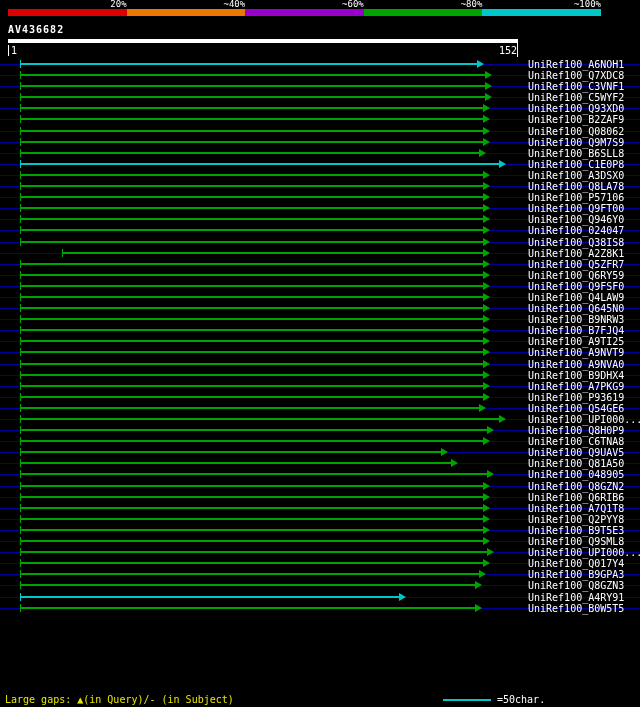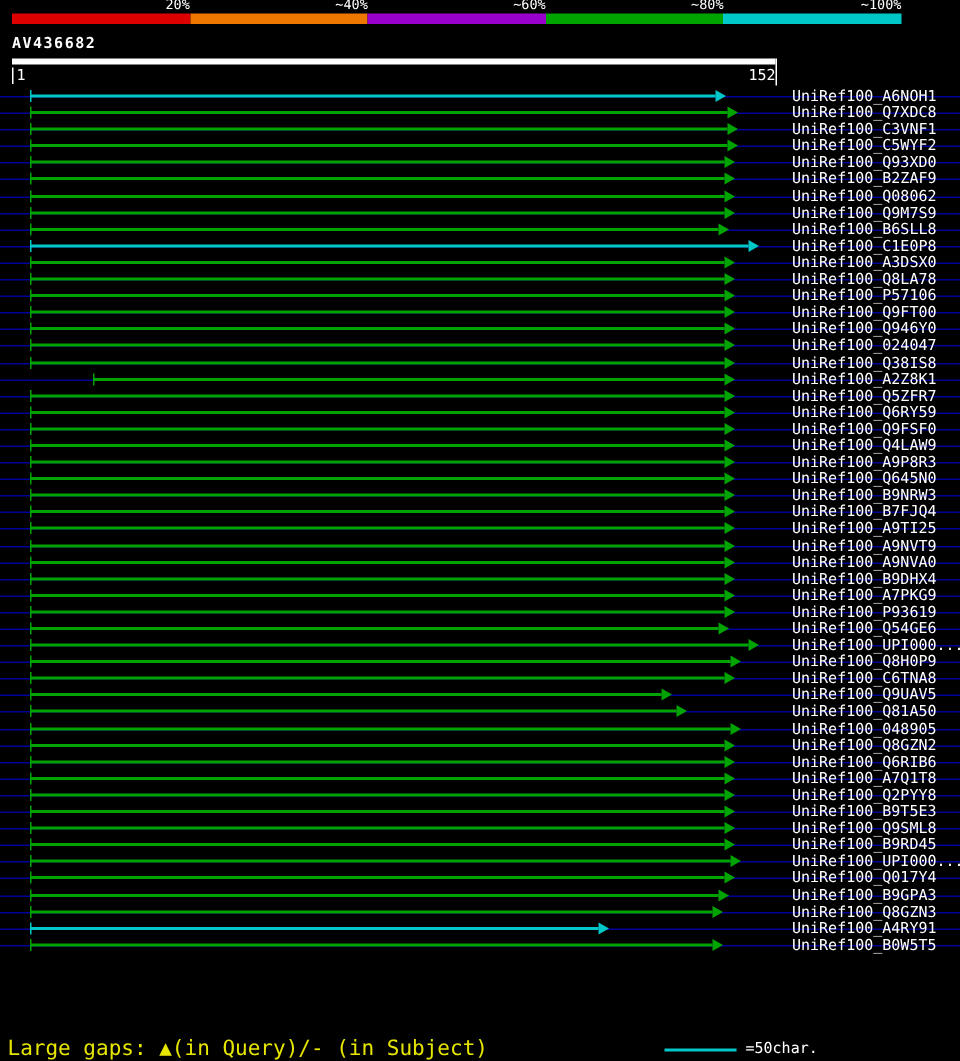--- a/index.html
+++ b/index.html
@@ -19,21 +19,21 @@
   .query-range .start{border-left:1px solid #fff;padding-left:2px;}
   
   .rows{position:absolute;top:59px;left:0;width:640px;}
   .row{position:relative;height:11.1px;}
   .gridline{position:absolute;left:0;right:0;top:5px;height:1px;}
   .bar-tick{position:absolute;top:1px;width:1px;height:8px;}
   .bar-line{position:absolute;top:4px;height:2px;}
   .bar-arrow{position:absolute;top:1px;width:0;height:0;border-top:4px solid transparent;border-bottom:4px solid transparent;}
   .row-label{position:absolute;left:528px;top:0;color:#fff;font-size:10px;line-height:11px;white-space:nowrap;cursor:pointer;}
   
-  .legend-gaps{position:absolute;left:5px;top:694px;color:#e6e600;font-size:14px;line-height:11px;}
+  .legend-gaps{position:absolute;left:5px;top:694px;color:#e6e600;font-size:10px;line-height:11px;}
   .legend-line{position:absolute;left:443px;top:699px;width:48px;height:2px;}
   .legend-scale{position:absolute;left:497px;top:694px;color:#fff;font-size:10px;line-height:11px;}
 </style>
 </head>
 <body>
 
 <div class="screen">
 
   <div class="scale-labels">
       <span>20%</span>
@@ -257,29 +257,20 @@
         </div>
         <div class="row-label">UniRef100_Q4LAW9</div>
       </div>
       <div class="row">
         <div class="gridline" style="background: rgb(0, 0, 153);"></div>
         <div>
           <div class="bar-tick" style="left: 20px; background: rgb(0, 164, 0);"></div>
           <div class="bar-line" style="left: 20px; width: 463px; background: rgb(0, 164, 0);"></div>
           <div class="bar-arrow" style="left: 483px; border-left: 7px solid rgb(0, 164, 0);"></div>
         </div>
-        <div class="row-label">UniRef100_A9P8R3</div>
-      </div>
-      <div class="row">
-        <div class="gridline" style="background: rgb(0, 0, 153);"></div>
-        <div>
-          <div class="bar-tick" style="left: 20px; background: rgb(0, 164, 0);"></div>
-          <div class="bar-line" style="left: 20px; width: 463px; background: rgb(0, 164, 0);"></div>
-          <div class="bar-arrow" style="left: 483px; border-left: 7px solid rgb(0, 164, 0);"></div>
-        </div>
         <div class="row-label">UniRef100_Q645N0</div>
       </div>
       <div class="row">
         <div class="gridline" style="background: rgb(0, 0, 153);"></div>
         <div>
           <div class="bar-tick" style="left: 20px; background: rgb(0, 164, 0);"></div>
           <div class="bar-line" style="left: 20px; width: 463px; background: rgb(0, 164, 0);"></div>
           <div class="bar-arrow" style="left: 483px; border-left: 7px solid rgb(0, 164, 0);"></div>
         </div>
         <div class="row-label">UniRef100_B9NRW3</div>
@@ -456,29 +447,20 @@
         <div class="row-label">UniRef100_B9T5E3</div>
       </div>
       <div class="row">
         <div class="gridline" style="background: rgb(0, 0, 153);"></div>
         <div>
           <div class="bar-tick" style="left: 20px; background: rgb(0, 164, 0);"></div>
           <div class="bar-line" style="left: 20px; width: 463px; background: rgb(0, 164, 0);"></div>
           <div class="bar-arrow" style="left: 483px; border-left: 7px solid rgb(0, 164, 0);"></div>
         </div>
         <div class="row-label">UniRef100_Q9SML8</div>
-      </div>
-      <div class="row">
-        <div class="gridline" style="background: rgb(0, 0, 153);"></div>
-        <div>
-          <div class="bar-tick" style="left: 20px; background: rgb(0, 164, 0);"></div>
-          <div class="bar-line" style="left: 20px; width: 463px; background: rgb(0, 164, 0);"></div>
-          <div class="bar-arrow" style="left: 483px; border-left: 7px solid rgb(0, 164, 0);"></div>
-        </div>
-        <div class="row-label">UniRef100_B9RD45</div>
       </div>
       <div class="row">
         <div class="gridline" style="background: rgb(0, 0, 153);"></div>
         <div>
           <div class="bar-tick" style="left: 20px; background: rgb(0, 164, 0);"></div>
           <div class="bar-line" style="left: 20px; width: 467px; background: rgb(0, 164, 0);"></div>
           <div class="bar-arrow" style="left: 487px; border-left: 7px solid rgb(0, 164, 0);"></div>
         </div>
         <div class="row-label">UniRef100_UPI000...</div>
       </div>

